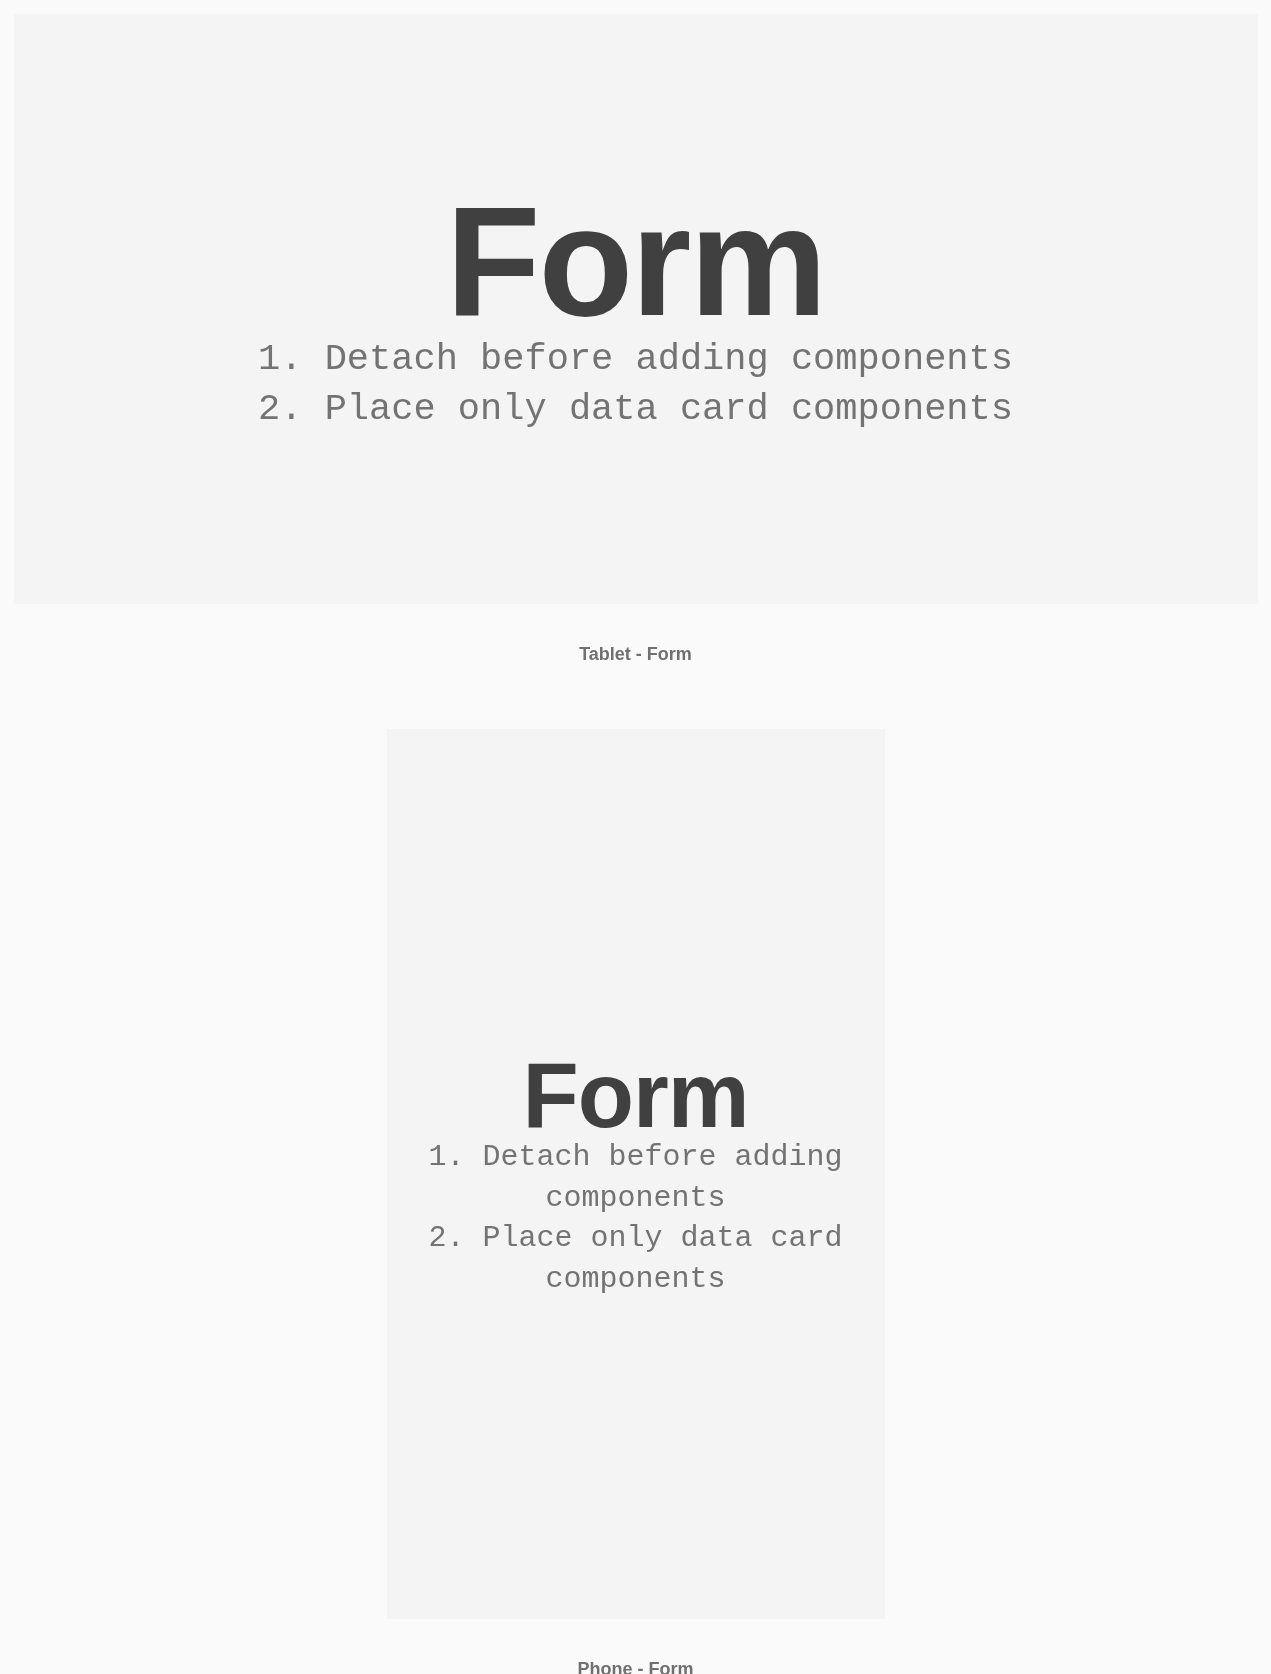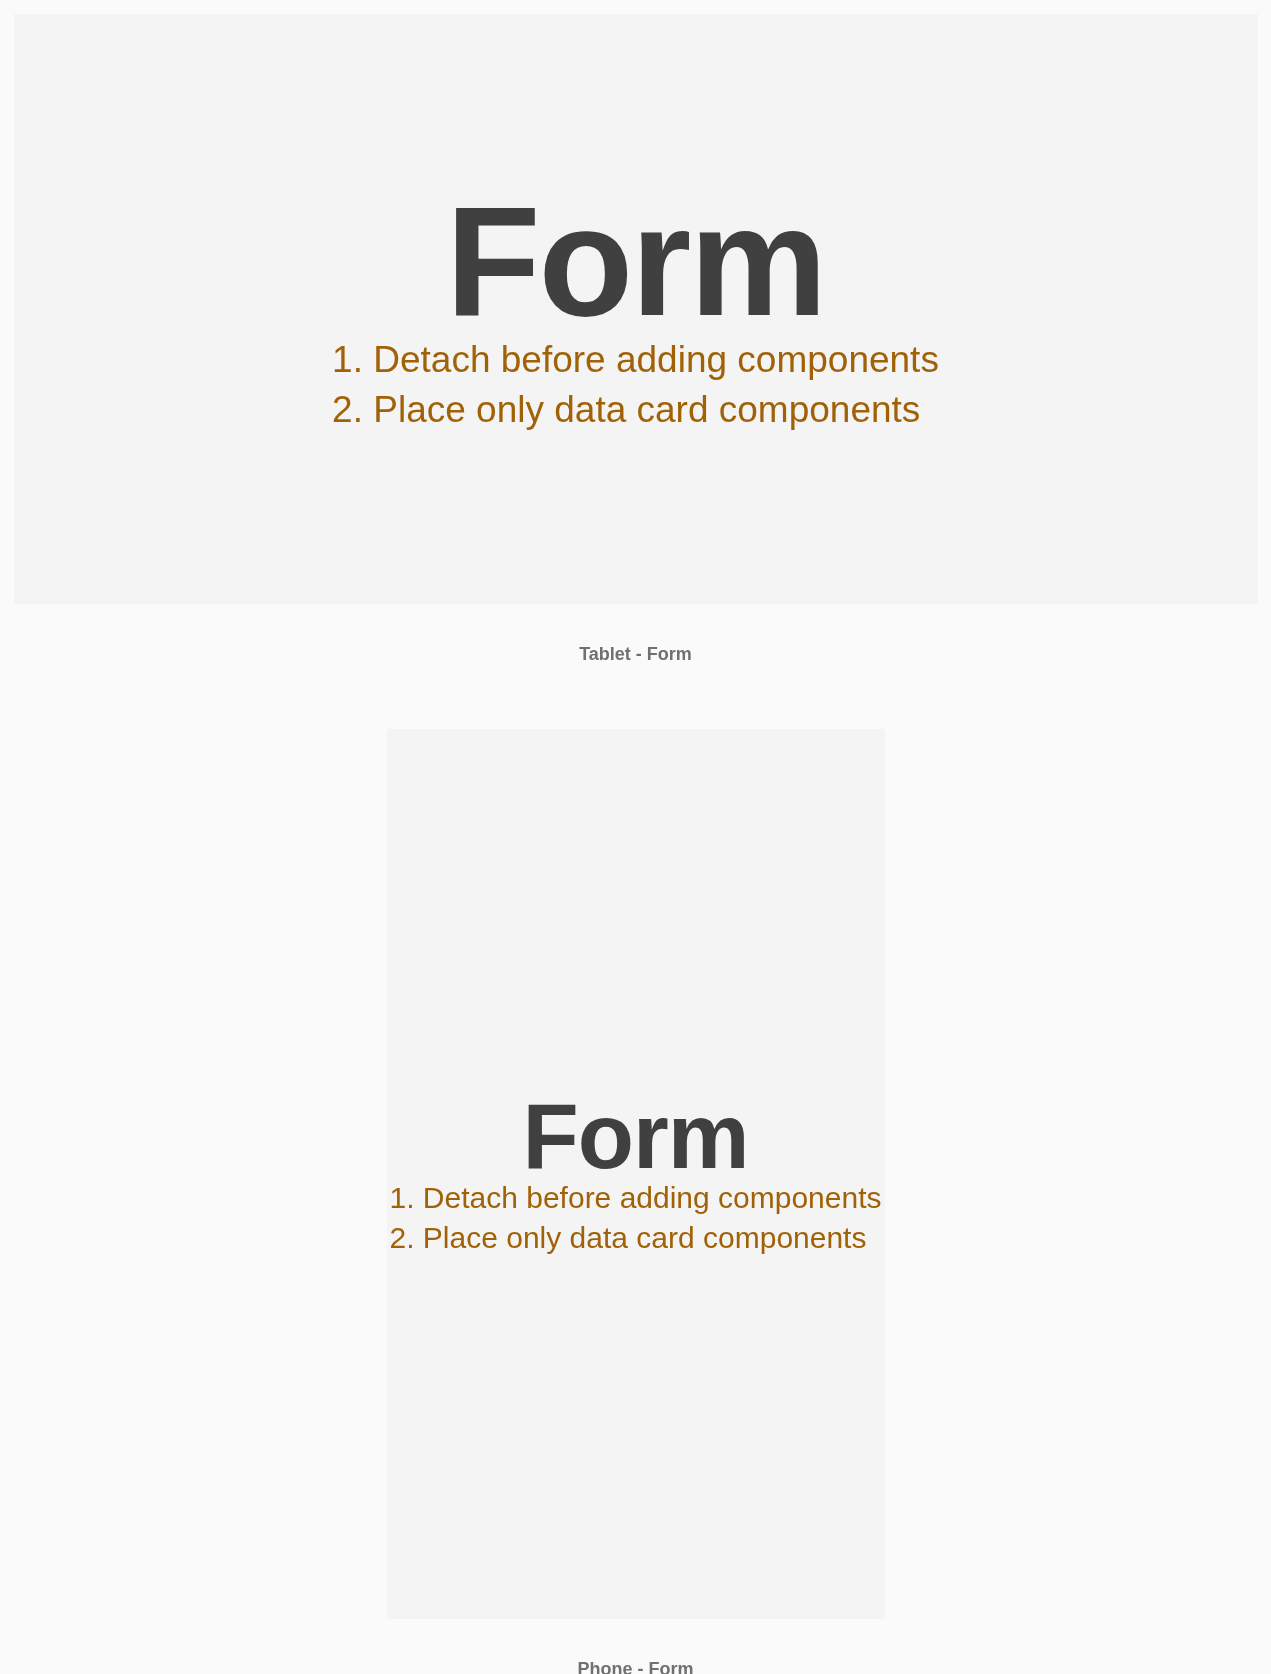--- a/index.html
+++ b/index.html
@@ -38,22 +38,24 @@
     .tablet-title {
       font-size: 155px;
       letter-spacing: -2px;
     }
     .phone-title {
       font-size: 92px;
       letter-spacing: -1px;
     }
     .instruction-list {
       list-style: none;
-      color: #a16207;
+      text-align: center;
+      color: #737373;
       font-weight: 400;
+      font-family: Liberation Mono, monospace;
     }
     .tablet-instruction {
       font-size: 37px;
       line-height: 1.35;
       margin-top: -4px;
     }
     .phone-instruction {
       font-size: 30px;
       line-height: 1.35;
       margin-top: -4px;

